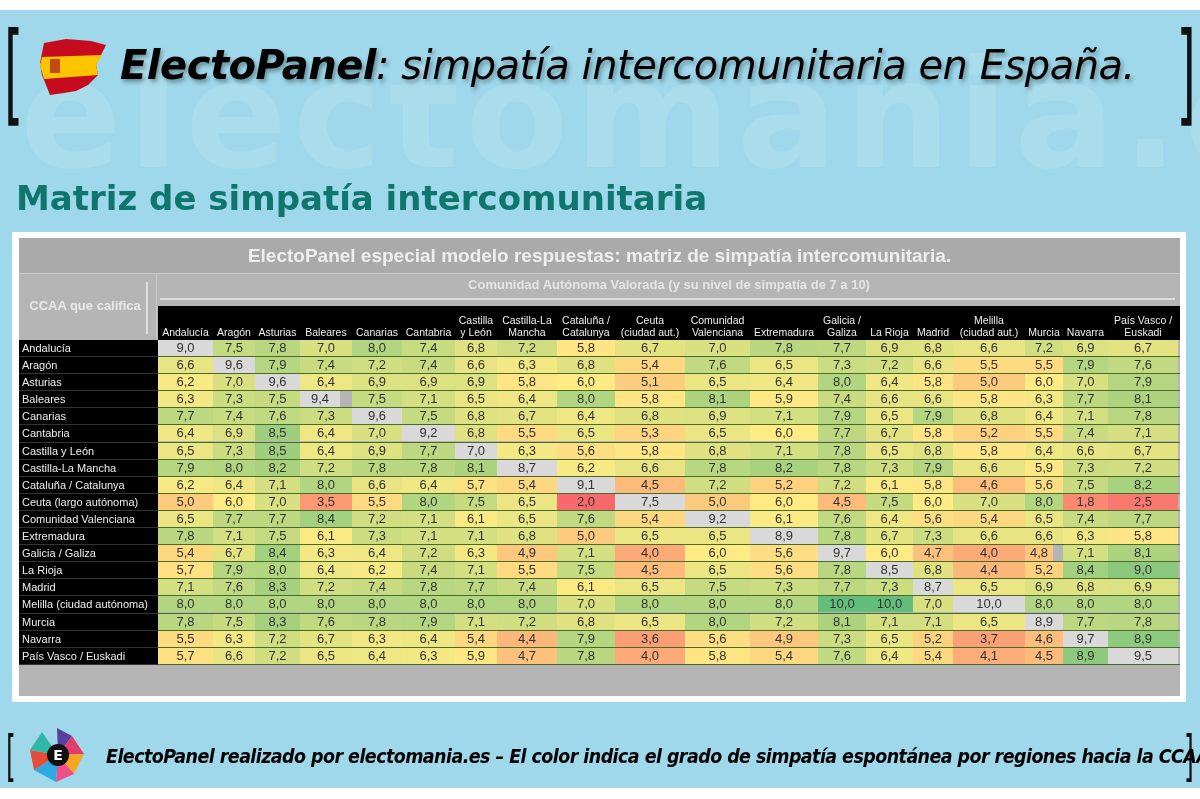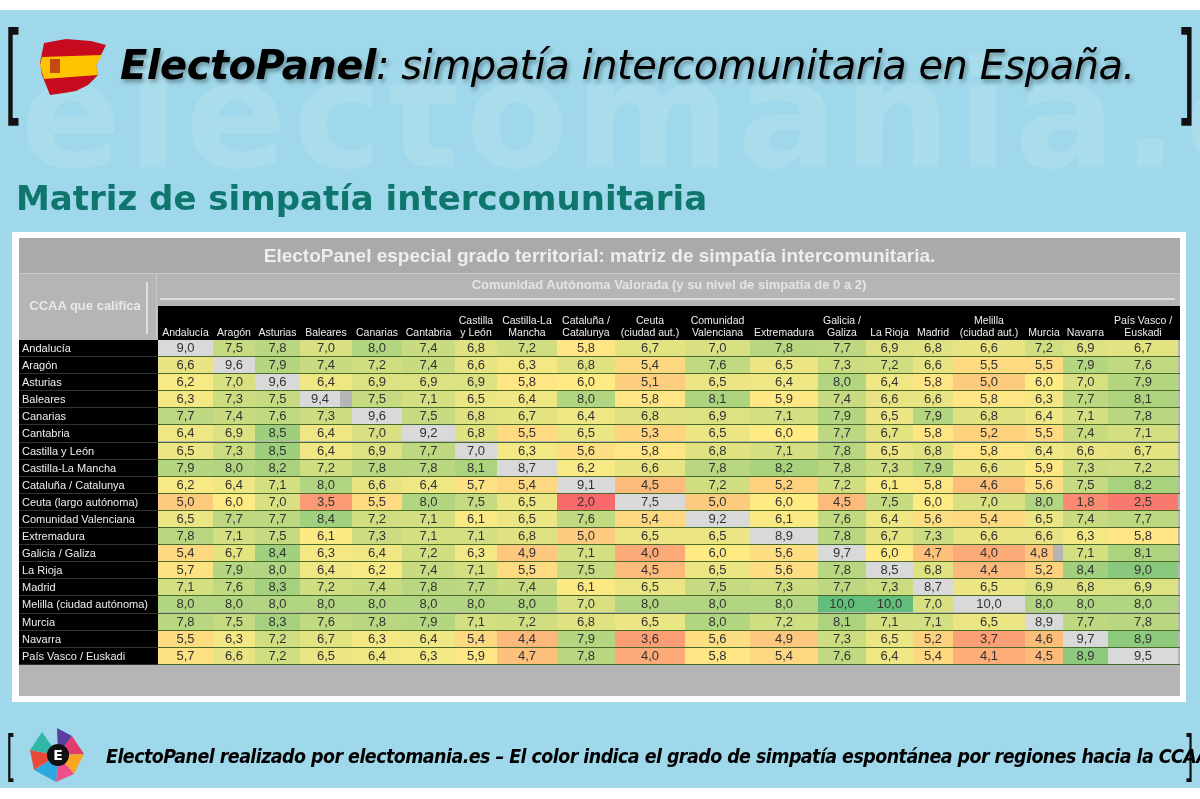--- a/index.html
+++ b/index.html
@@ -47,27 +47,27 @@
   <path d="M6 22 L66 20 L60 30 L62 40 L8 44 L4 30 Z" fill="#ffc400"></path>
   <rect x="14" y="24" width="10" height="14" fill="#ad1519" opacity="0.7"></rect>
 </svg>
 
 <div class="main-title"><b>ElectoPanel</b><span>: simpatía intercomunitaria en España.</span></div>
 <div class="subtitle">Matriz de simpatía intercomunitaria</div>
 
 <div class="panel"></div>
 
 <div class="table-wrap">
-  <div class="t-title">ElectoPanel especial grado territorial: matriz de simpatía intercomunitaria.</div>
+  <div class="t-title">ElectoPanel especial modelo respuestas: matriz de simpatía intercomunitaria.</div>
   <div class="row-axis">
     <span>CCAA que califica</span>
     <div class="arrow-v"></div>
   </div>
   <div class="col-axis">
-    <span>Comunidad Autónoma Valorada (y su nivel de simpatía de 0 a 2)</span>
+    <span>Comunidad Autónoma Valorada (y su nivel de simpatía de 7 a 10)</span>
     <div class="arrow-h"></div>
   </div>
   <div class="headers" id="headers">
       <div class="hcell" style="left: 0px; width: 55px;">Andalucía</div>
       <div class="hcell" style="left: 55px; width: 42px;">Aragón</div>
       <div class="hcell" style="left: 97px; width: 45px;">Asturias</div>
       <div class="hcell" style="left: 142px; width: 52px;">Baleares</div>
       <div class="hcell" style="left: 194px; width: 50px;">Canarias</div>
       <div class="hcell" style="left: 244px; width: 53px;">Cantabria</div>
       <div class="hcell" style="left: 297px; width: 42px;">Castilla

